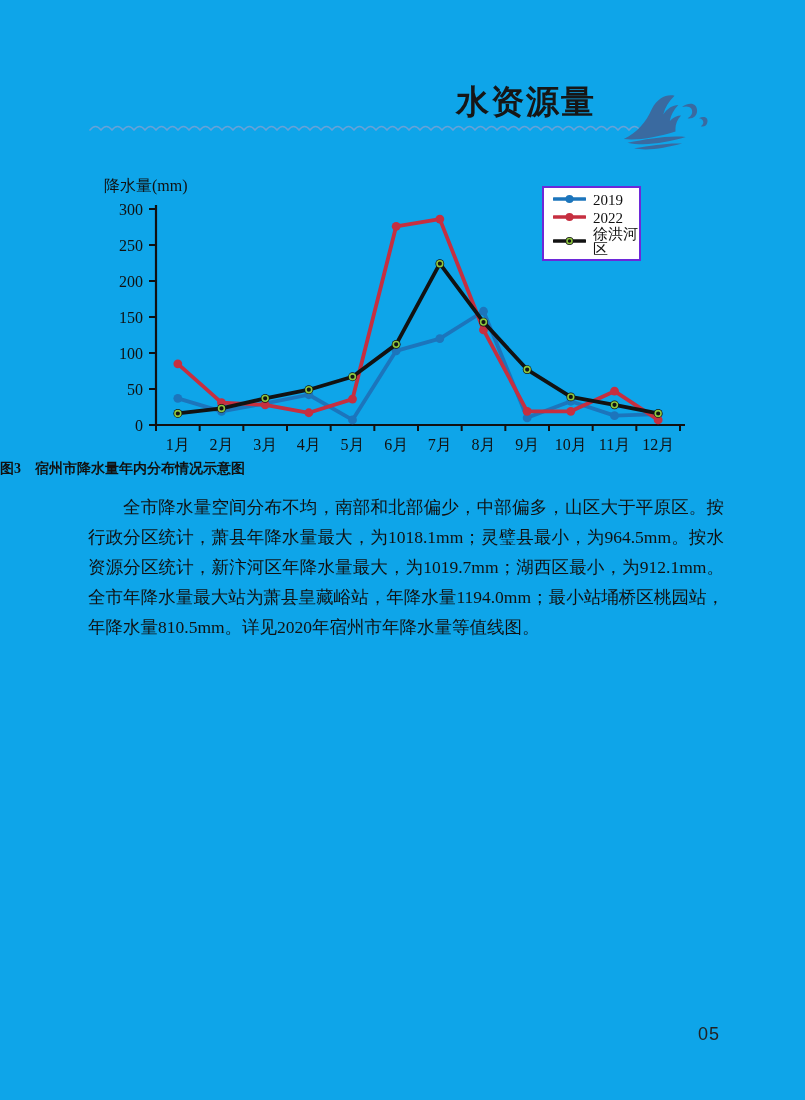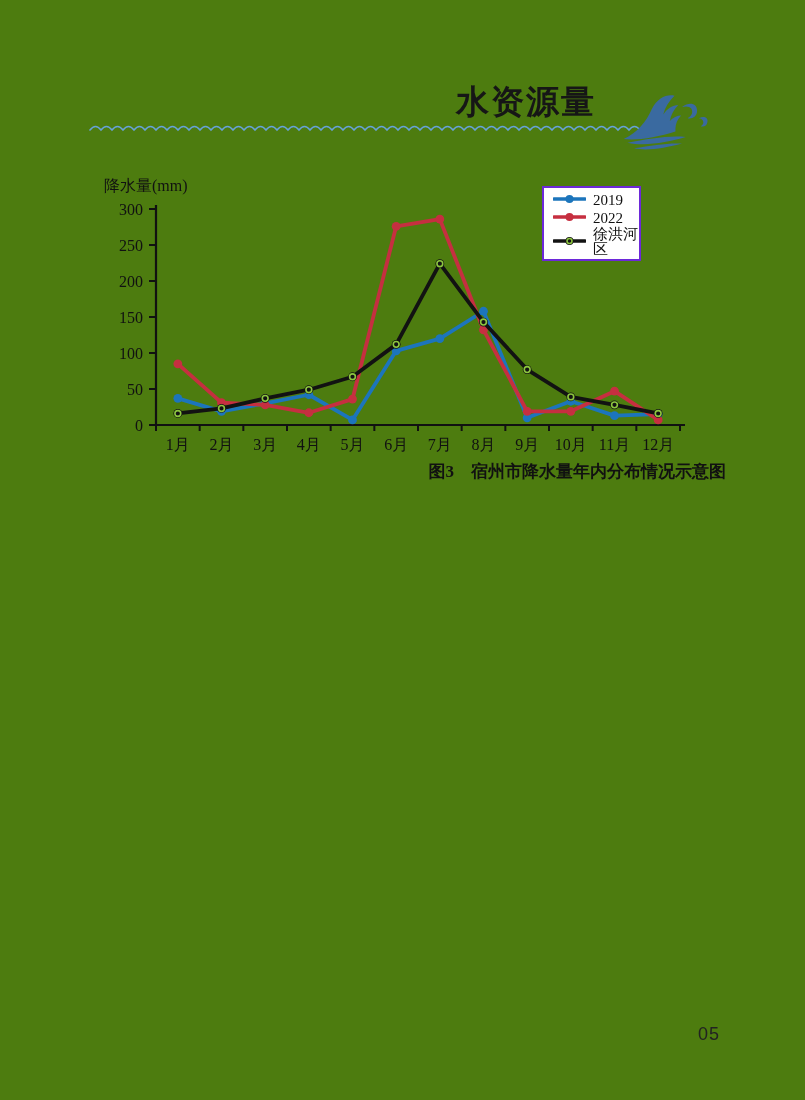--- a/index.html
+++ b/index.html
@@ -1,17 +1,17 @@
 <!DOCTYPE html>
 <html><head>
 <meta charset="utf-8">
 <style>
   html,body{margin:0;padding:0;background:#e8e8e8;}
   .page{
-    position:relative;width:805px;height:1100px;background:#4d7c0f;
+    position:relative;width:805px;height:1100px;background:#0ea5e9;
     margin:0 auto;overflow:hidden;
     font-family:"Liberation Serif","DejaVu Serif",serif;color:#111;
   }
   
   .header-title{
     position:absolute;left:456px;top:80px;width:200px;
     font-family:"Liberation Sans","DejaVu Sans",sans-serif;
     font-size:33px;font-weight:bold;letter-spacing:2px;color:#161616;
   }
   .wavy-svg{position:absolute;left:0;top:0;}
@@ -24,22 +24,22 @@
   }
   .legend-box{
     position:absolute;left:542px;top:186px;width:99px;height:75px;
     border:2px solid #6d28d9;background:#fff;box-sizing:border-box;
     display:flex;flex-direction:column;justify-content:space-around;
     padding:3px 0 3px 9px;
   }
   .legend-row{display:flex;align-items:center;gap:7px;}
   .legend-label{font-size:15px;line-height:1;}
   .chart-caption{
-    position:absolute;left:0;top:460px;width:726px;text-align:right;
-    font-size:17px;font-weight:bold;color:#111;
+    position:absolute;left:0;top:460px;width:726px;text-align:left;
+    font-size:14px;font-weight:bold;color:#111;
   }
   
   .body-text{
     position:absolute;left:88px;top:492px;width:636px;
     font-size:17.5px;line-height:30px;text-align:justify;color:#111;
   }
   .body-text p{margin:0;text-indent:2em;}
   
   .page-number{
     position:absolute;left:698px;top:1024px;
@@ -186,16 +186,17 @@
             <circle cx="16.5" cy="6" r="4" fill="#121212"></circle>
             <circle cx="16.5" cy="6" r="2.5" fill="none" stroke="#8dc63f" stroke-width="1.5"></circle>
           </svg></span>
         <span class="legend-label">徐洪河区</span>
       </div>
     </div>
 
   <div class="chart-caption">图3　宿州市降水量年内分布情况示意图</div>
 
   <div class="body-text">
+    <p>全市降水量空间分布不均，南部和北部偏少，中部偏多，山区大于平原区。按行政分区统计，萧县年降水量最大，为1018.1mm；灵璧县最小，为964.5mm。按水资源分区统计，新汴河区年降水量最大，为1019.7mm；湖西区最小，为912.1mm。全市年降水量最大站为萧县皇藏峪站，年降水量1194.0mm；最小站埇桥区桃园站，年降水量810.5mm。详见2020年宿州市年降水量等值线图。</p>
   </div>
 
   <div class="page-number">05</div>
 </div>
 
 </body></html>

